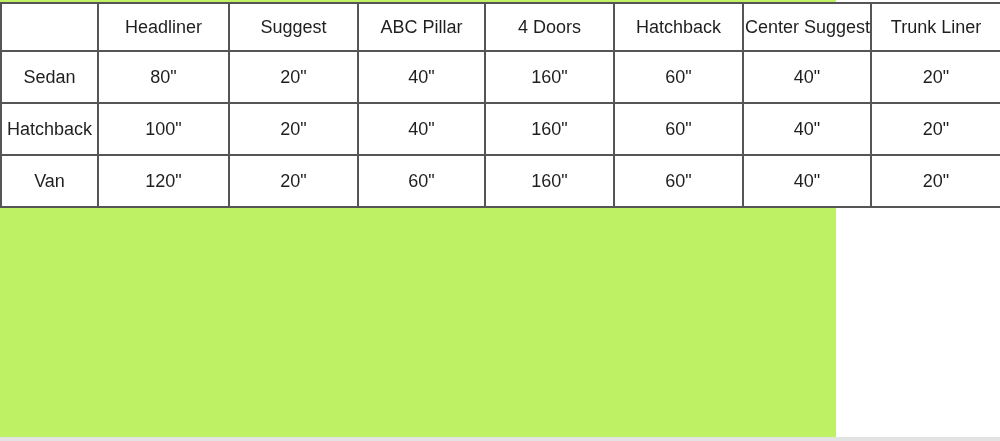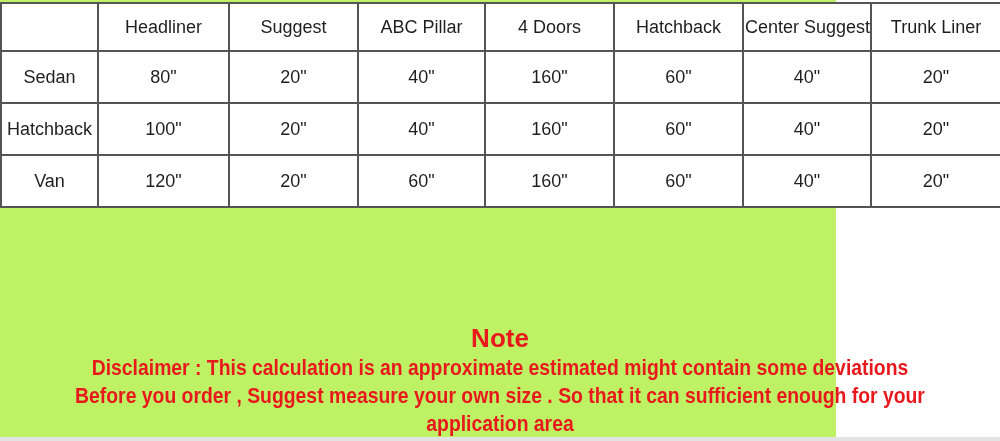--- a/index.html
+++ b/index.html
@@ -128,22 +128,16 @@
         <td>160"</td>
         <td>60"</td>
         <td>40"</td>
         <td>20"</td>
       </tr>
 
 
     </tbody>
   </table>
 
-  <div class="note">
-    <div class="note-title">Note</div>
-    <div class="note-line">Disclaimer : This calculation is an approximate estimated might contain some deviations</div>
-    <div class="note-line">Before you order , Suggest measure your own size . So that it can sufficient enough for your</div>
-    <div class="note-line">application area</div>
-  </div>
 
   <div class="bottom-edge"></div>
 
 </div>
 
 </body></html>

